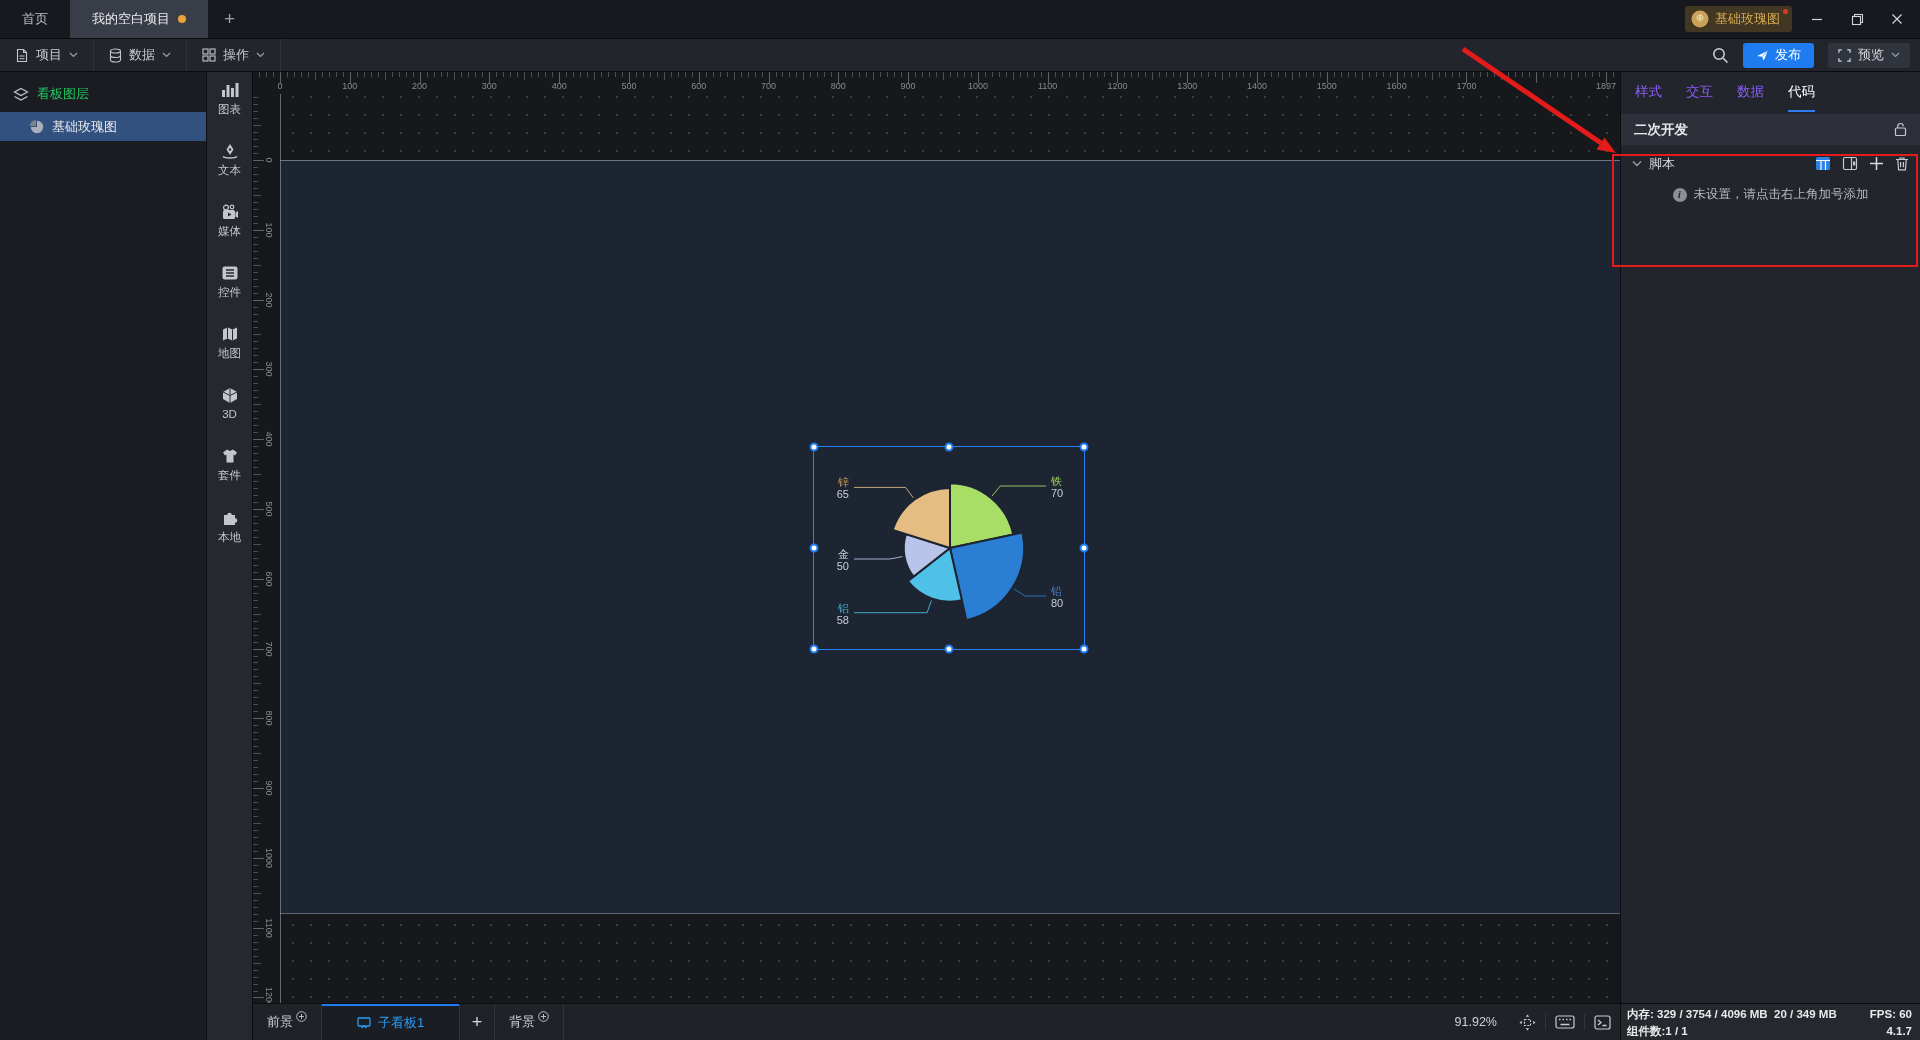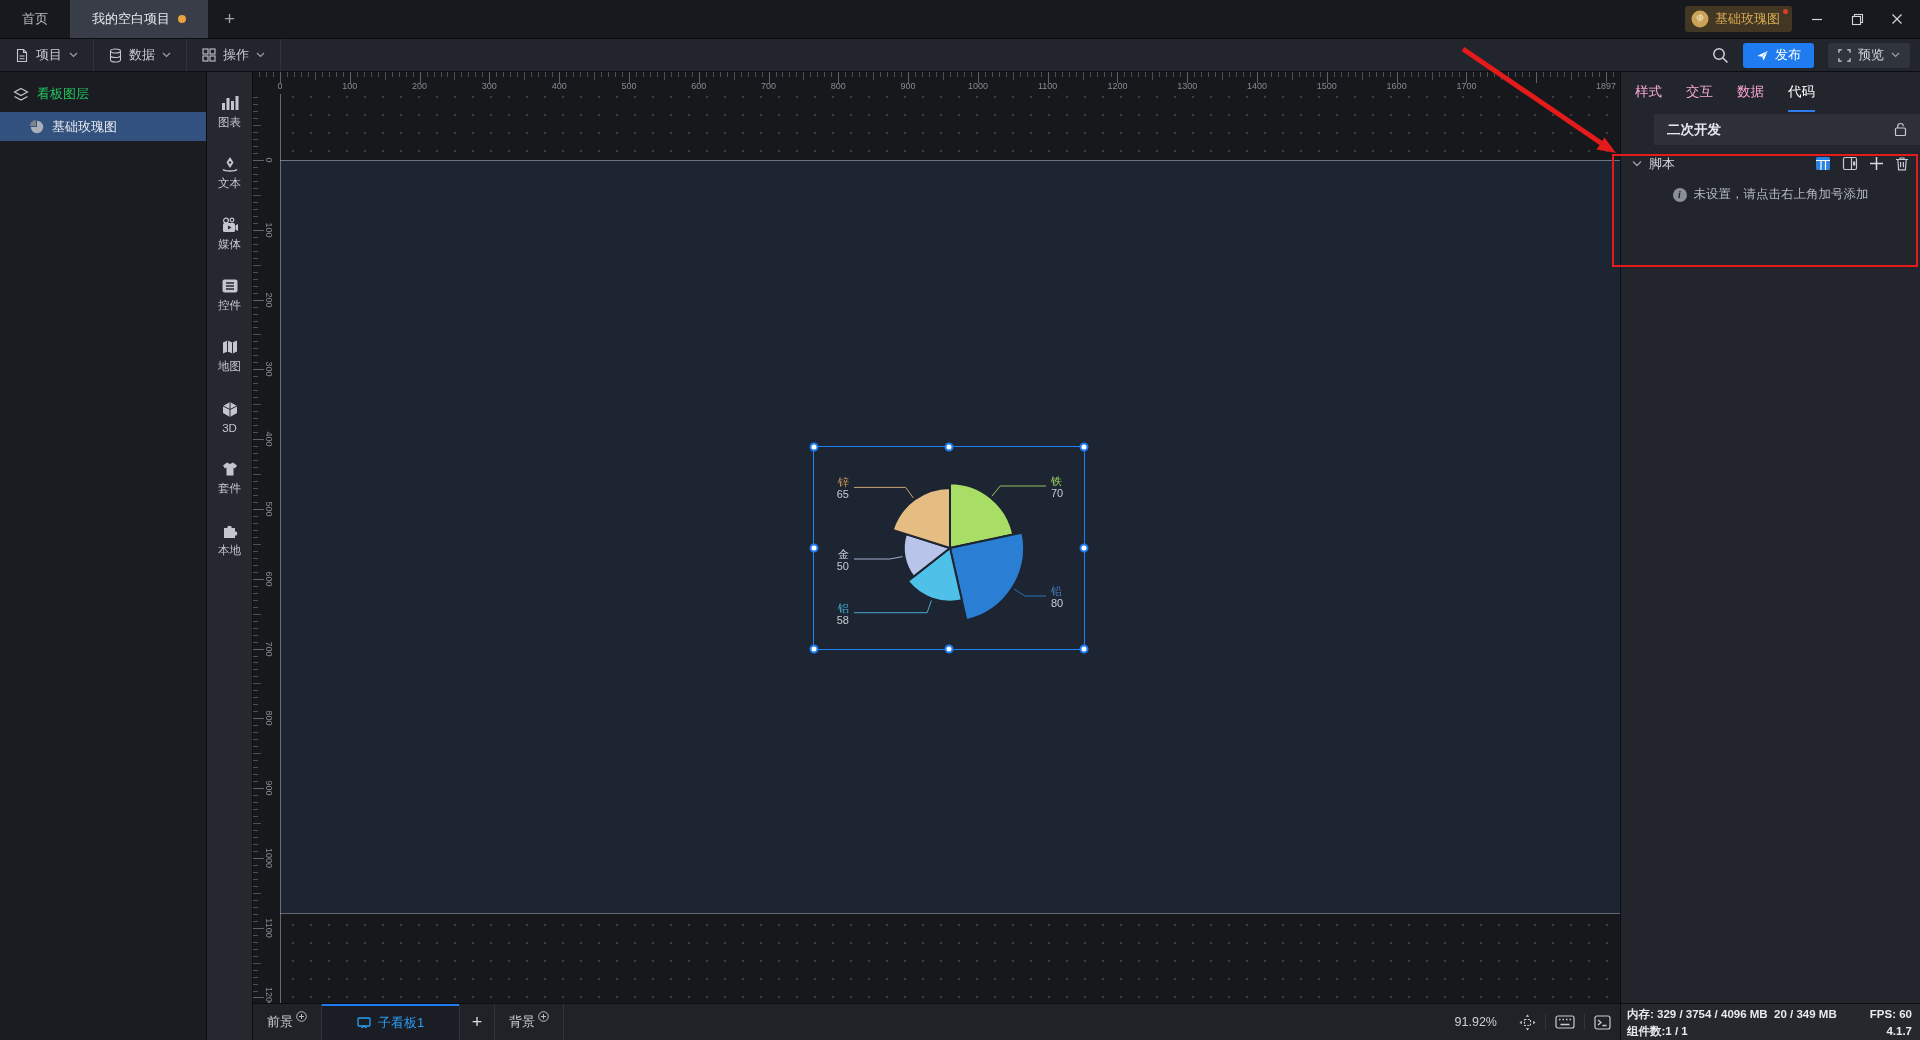--- a/index.html
+++ b/index.html
@@ -40,21 +40,21 @@
     background:#1a1c22; border-right:1px solid #0c0d10; }
   .layers-head { display:flex; align-items:center; gap:8px; padding:13px 12px 9px 13px; color:#22c55e; }
   .layer-item { display:flex; align-items:center; gap:8px; height:29px; padding:0 12px 0 30px;
     background:#33517e; color:#e8eaee; }
 
   
   .comp-toolbar { position:absolute; left:207px; top:72px; width:46px; height:968px;
     background:#26282f; border-right:1px solid #0c0d10; display:flex; flex-direction:column;
     align-items:center; padding-top:10px; }
   .comp-item { width:46px; height:61px; display:flex; flex-direction:column; align-items:center;
-    justify-content:center; gap:4px; color:#c3c7cd; }
+    justify-content:flex-start; gap:4px; color:#c3c7cd; }
   .comp-item .lbl { font-size:11.5px; }
 
   
   .h-ruler { position:absolute; left:253px; top:72px; width:1367px; height:22px;
     background:#16181c; overflow:hidden; }
   .h-tick { position:absolute; top:0; width:1px; height:5px; background:#4a4e55; }
   .h-tick.mid { height:8px; }
   .h-tick.major { height:11px; background:#5d6168; }
   .h-lab { position:absolute; top:9px; transform:translateX(-50%); font-size:9px; color:#878b92; }
   .v-ruler { position:absolute; left:253px; top:94px; width:27px; height:909px;
@@ -81,24 +81,24 @@
   .handle { position:absolute; width:9px; height:9px; border-radius:50%; background:#fff;
     border:2px solid #1e7df2; transform:translate(-50%,-50%); }
 
   
   .rpanel { position:absolute; left:1620px; top:72px; width:300px; height:931px;
     background:#22252c; border-left:1px solid #0c0d10; }
   .state-row { height:44px; display:flex; align-items:center; padding:0 14px;
     border-bottom:1px solid #15171c; color:#d6d9de; font-size:13.5px; }
   .state-row .grow { flex:1; }
   .rtabs { height:40px; display:flex; align-items:flex-end; gap:24px; padding:0 0 0 14px; }
-  .rtab { padding-bottom:9px; color:#f9a8d4; font-size:13.5px; border-bottom:2px solid transparent; }
+  .rtab { padding-bottom:9px; color:#8b5cf6; font-size:13.5px; border-bottom:2px solid transparent; }
   .rtab.active { color:#fff; border-bottom-color:#2c7ef0; }
   .sec-head { height:31px; margin-top:2px; background:#2d3039; display:flex; align-items:center;
-    justify-content:space-between; padding:0 13px; color:#e6e8ec; font-weight:bold; font-size:13.5px;margin-left:33px; }
+    justify-content:space-between; padding:0 13px; color:#e6e8ec; font-weight:bold; font-size:13.5px; }
   .script-row { height:37px; display:flex; align-items:center; padding:0 11px; color:#d3d6db; }
   .script-row .icons { margin-left:auto; display:flex; align-items:center; gap:11px; }
   .hint-row { display:flex; align-items:center; justify-content:center; gap:7px;
     color:#b5b9c0; font-size:12.5px; padding:4px 0 10px 0; }
   .info-ic { width:14px; height:14px; border-radius:50%; background:#8a8e96; color:#22252c;
     font-size:10px; font-weight:bold; display:flex; align-items:center; justify-content:center;
     font-family:"Liberation Serif", serif; font-style:italic; }
 
   
   .bottombar { position:absolute; left:253px; top:1003px; width:1367px; height:37px;

